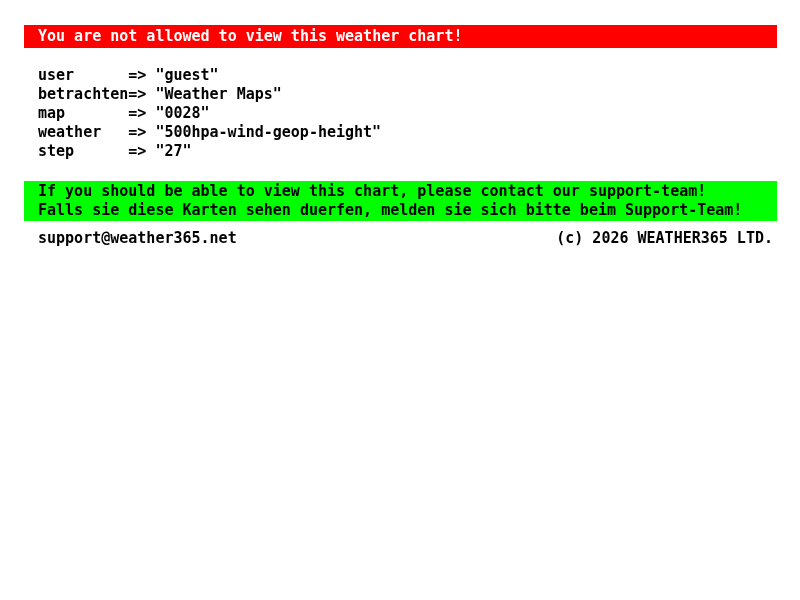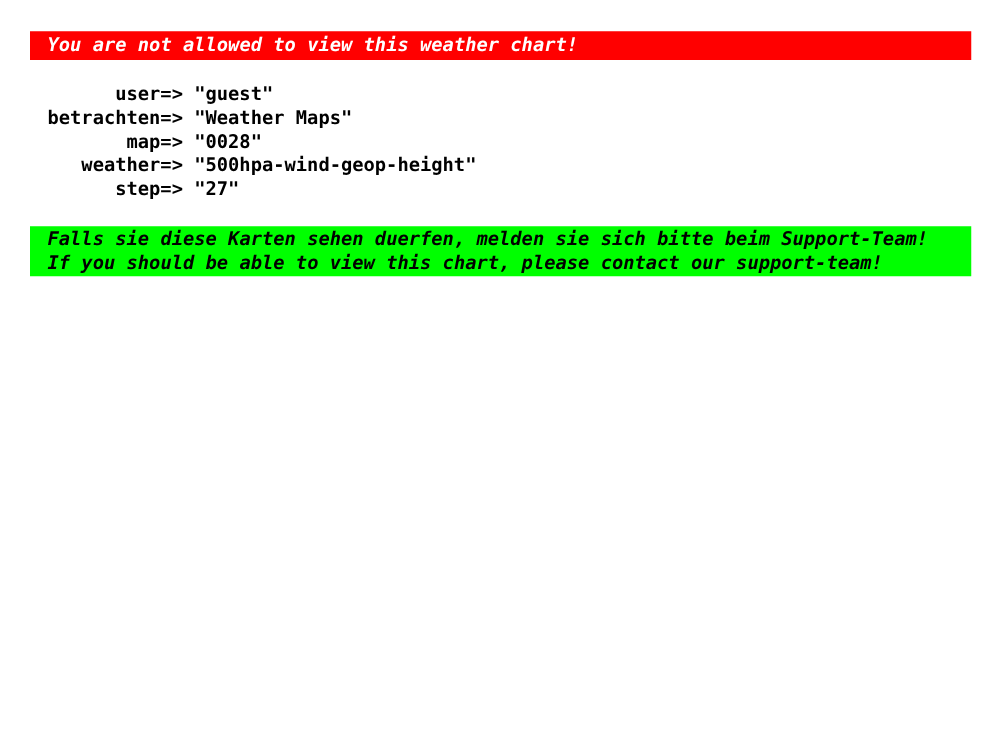--- a/index.html
+++ b/index.html
@@ -24,42 +24,41 @@
     font-size: 15px;
     line-height: 19px;
     color: var(--text);
   }
   .content {
     width: 753px;
     margin-left: 24px;
   }
   .banner {
     width: 100%;
-    font-style: italic;
   }
   .banner.red {
     margin-top: 25px;
     background: var(--banner-red);
     color: var(--banner-red-text);
     padding: 2px 8px 2px 14px;
   }
   .banner.green {
     margin-top: 20px;
     background: var(--banner-green);
     color: var(--banner-green-text);
     padding: 1px 8px 1px 14px;
   }
   .params {
     margin: 18px 0 0 14px;
   }
   .param-row {
     display: flex;
     white-space: pre;
   }
-  .param-key   { width: 10ch; text-align: right; }
+  .param-key   { width: 10ch; }
   .param-arrow { width: 3ch; }
   .footer {
     margin-top: 8px;
     display: flex;
     justify-content: space-between;
     padding: 0 4px 0 14px;
     white-space: pre;
   }
 </style>
 </head>
@@ -93,18 +92,22 @@
       <span class="param-value">"500hpa-wind-geop-height"</span>
     </div>
     <div class="param-row">
       <span class="param-key">step</span>
       <span class="param-arrow">=&gt;</span>
       <span class="param-value">"27"</span>
     </div>
   </div>
 
   <div class="banner green">
+    <div>If you should be able to view this chart, please contact our support-team!</div>
     <div>Falls sie diese Karten sehen duerfen, melden sie sich bitte beim Support-Team!</div>
-    <div>If you should be able to view this chart, please contact our support-team!</div>
   </div>
 
+  <div class="footer">
+    <span>support@weather365.net</span>
+    <span>(c) 2026 WEATHER365 LTD.</span>
+  </div>
 
 </div>
 
 </body></html>

